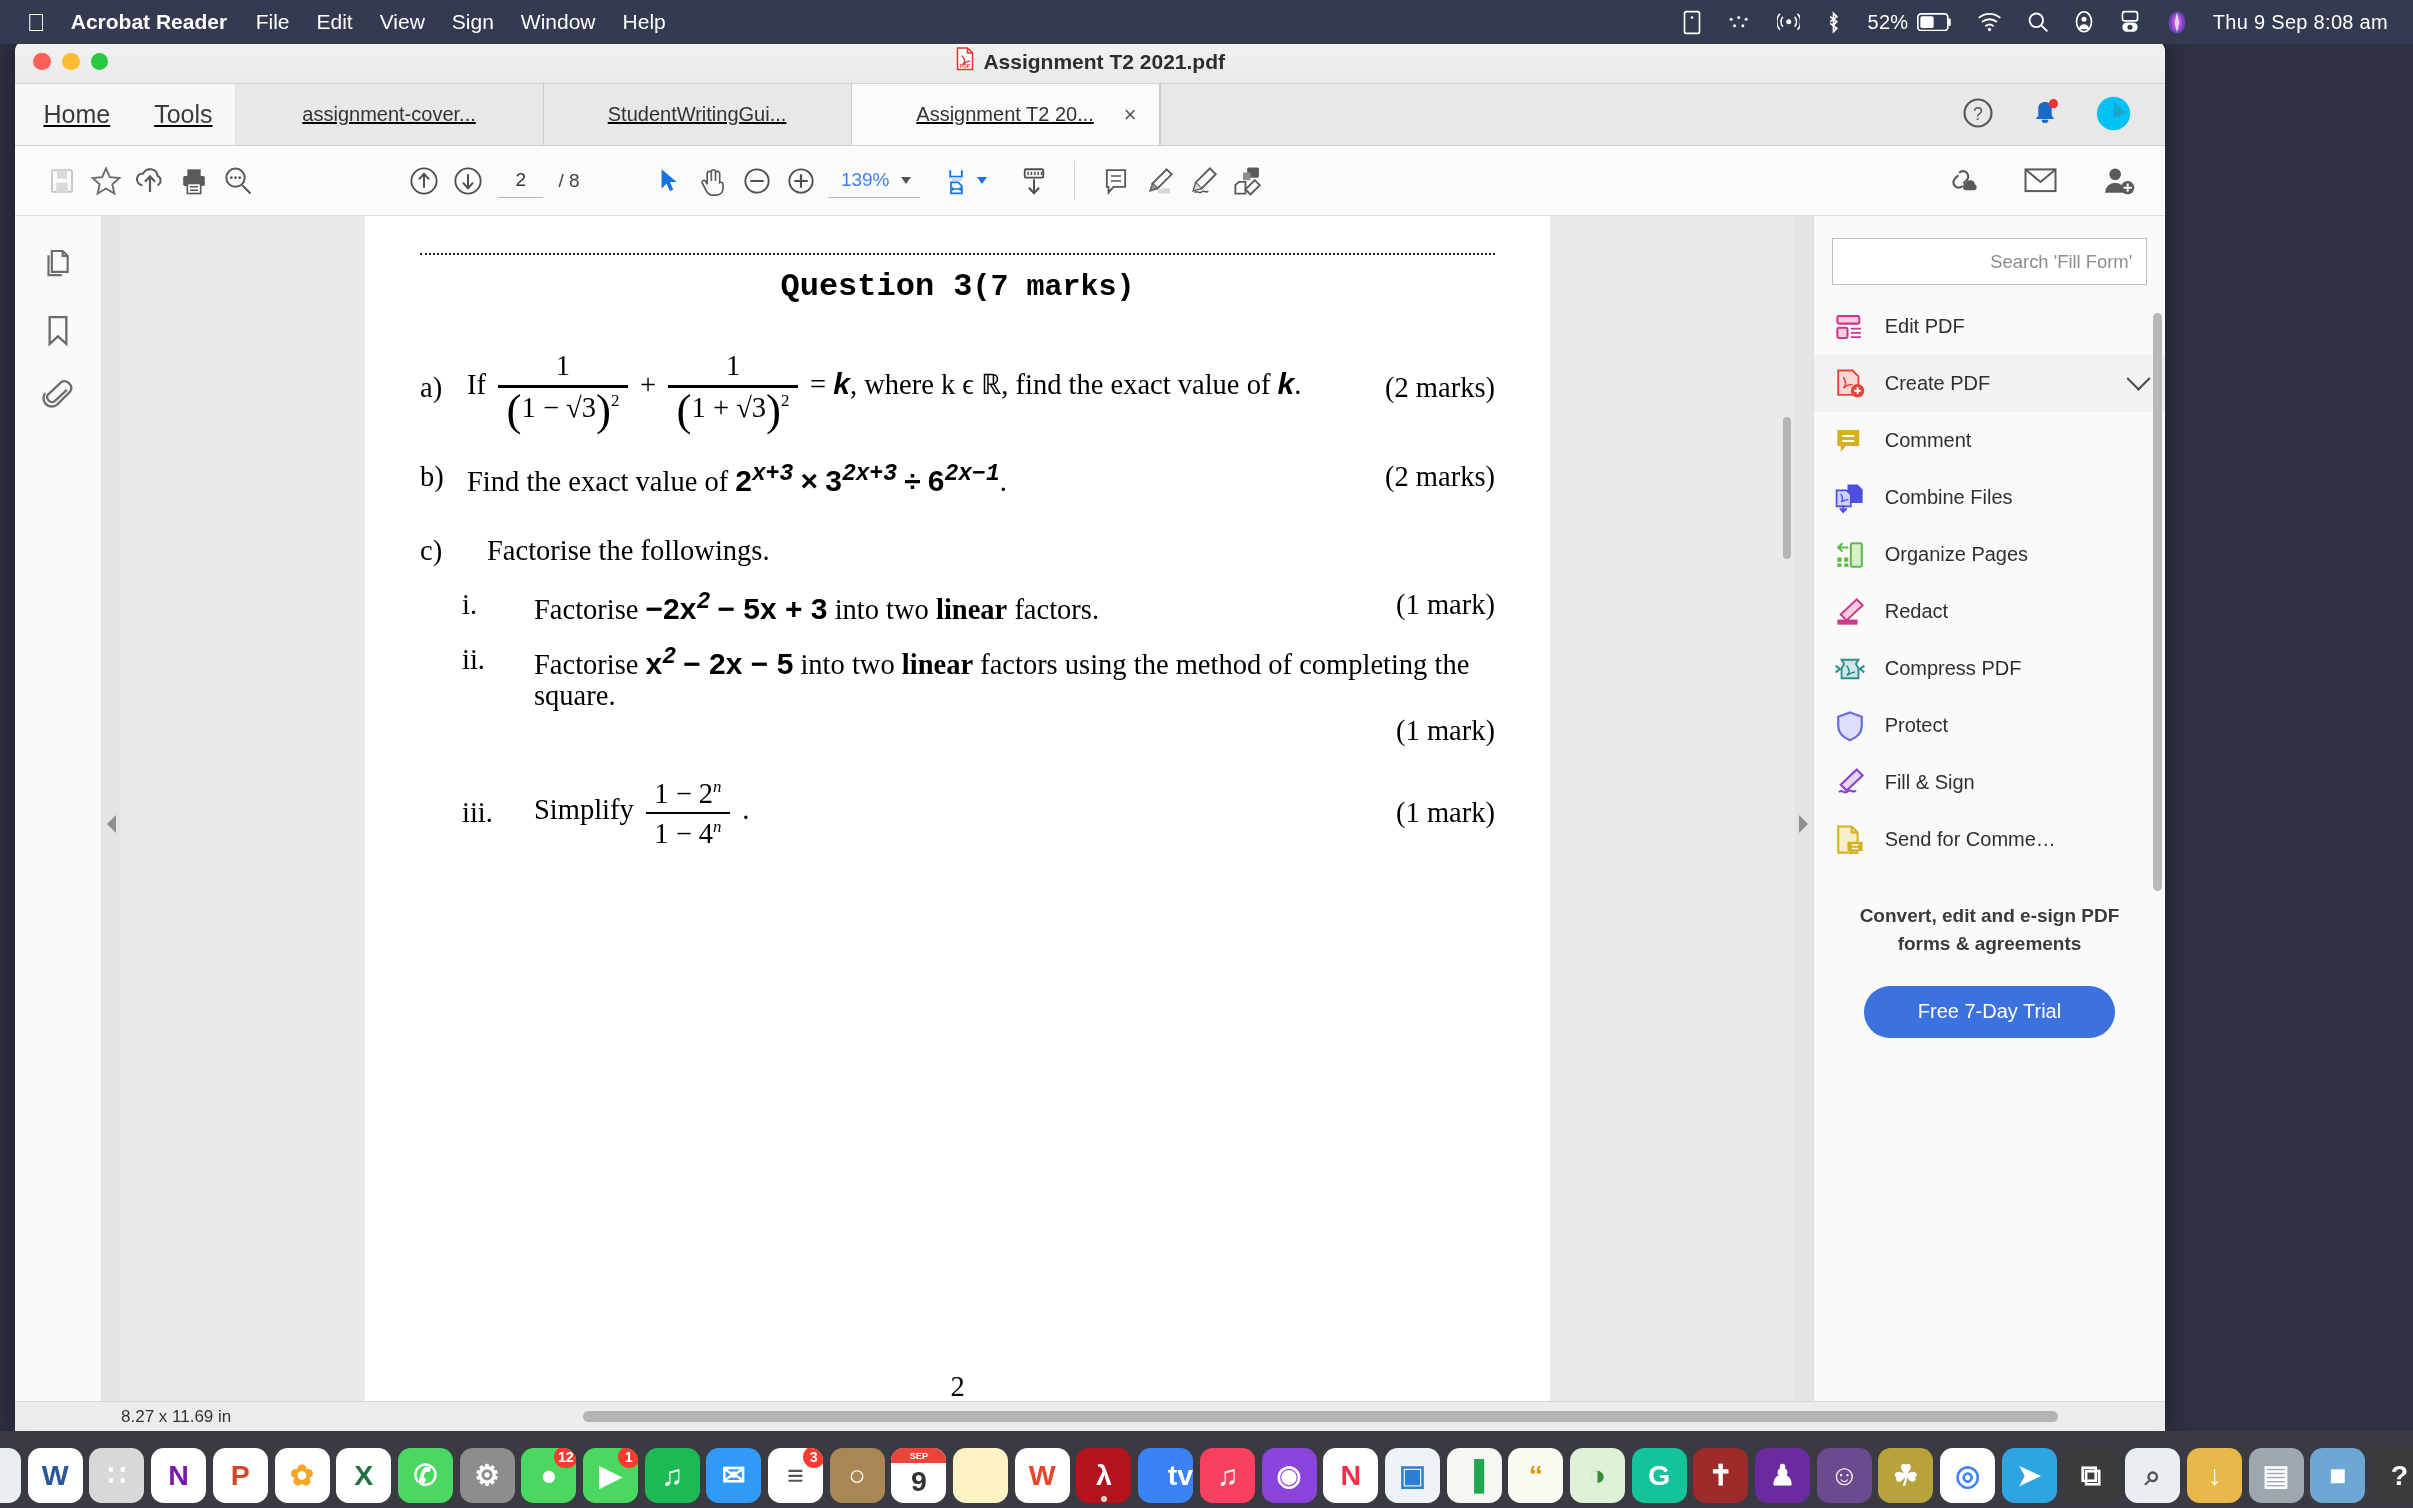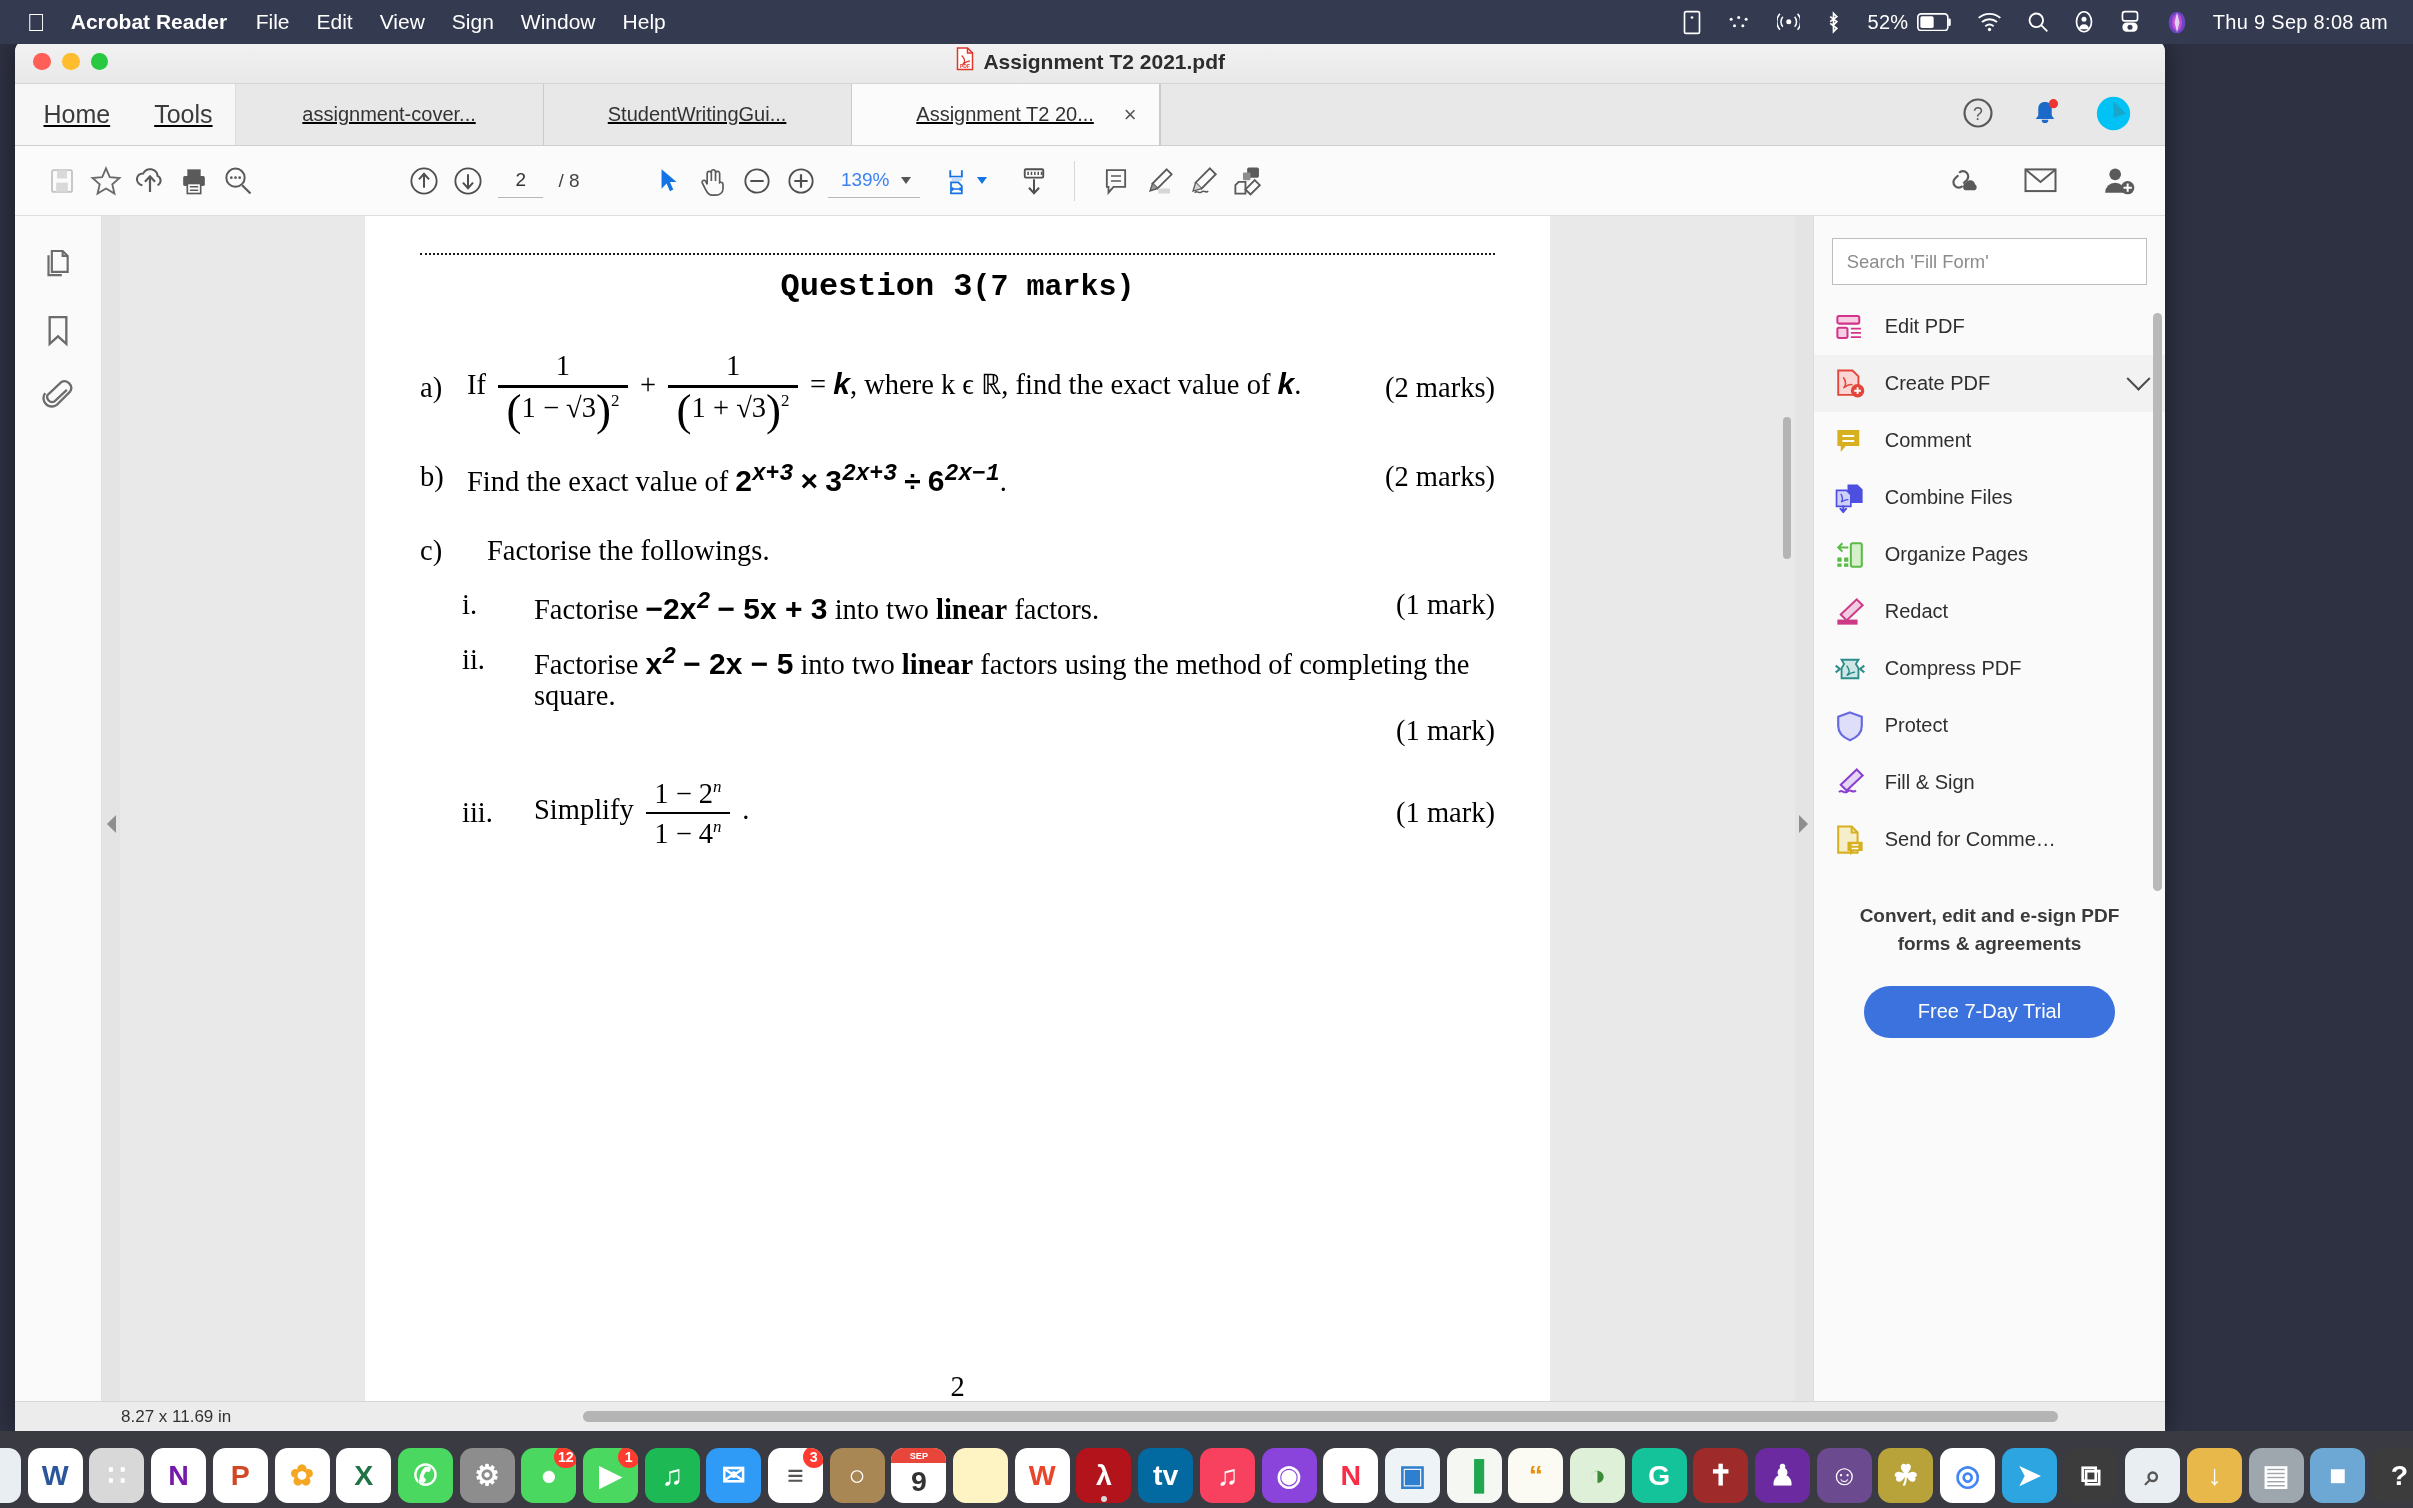--- a/index.html
+++ b/index.html
@@ -158,21 +158,21 @@
 
   
   .rightpanel {
     width: 352px; background: #fafafa; border-left: 0.8px solid #dcdcdc;
     display: flex; flex-direction: column; position: relative;
   }
   .searchbox {
     margin: 22px 18.4px 13.4px 18.4px; height: 47px;
     border: 0.8px solid #bdbdbd; background: #fff;
     display: flex; align-items: center; padding: 0 13.4px;
-    font-size: 18.4px; color: #8c8c8c;
+    font-size: 18.4px; color: #8c8c8c; justify-content: flex-end;
   }
   .tool-list { flex: none; }
   .tool-item {
     height: 57px; display: flex; align-items: center; padding: 0 18.4px 0 20px;
     font-size: 20px; color: #2f2f2f; position: relative;
   }
   .tool-item.alt { background: #f2f2f2; }
   .tool-item .ico { width: 44px; flex: none; display: flex; align-items: center; }
   .tool-item .lbl2 { flex: 1; margin-left: 6.7px; }
   .chev { width: 17px; height: 17px; border-right: 2.5px solid #4a4a4a; border-bottom: 2.5px solid #4a4a4a; transform: rotate(45deg) translate(-3.4px,-3.4px); }
@@ -840,21 +840,21 @@
     <div class="dock-icon" style="background: rgb(253, 243, 195);">
       <span></span>
     </div>
     <div class="dock-icon" style="background: rgb(255, 255, 255); color: rgb(232, 69, 43);">
       <span>W</span>
     </div>
     <div class="dock-icon" style="background: rgb(179, 19, 27);">
       <span>λ</span>
       <span class="running-dot"></span>
     </div>
-    <div class="dock-icon" style="background: #0369a1;">
+    <div class="dock-icon" style="background: #3b82f6; justify-content: flex-end;">
       <span>tv</span>
     </div>
     <div class="dock-icon" style="background: rgb(248, 65, 94);">
       <span>♫</span>
     </div>
     <div class="dock-icon" style="background: rgb(139, 68, 219);">
       <span>◉</span>
     </div>
     <div class="dock-icon" style="background: rgb(255, 255, 255); color: rgb(250, 45, 72);">
       <span>N</span>

